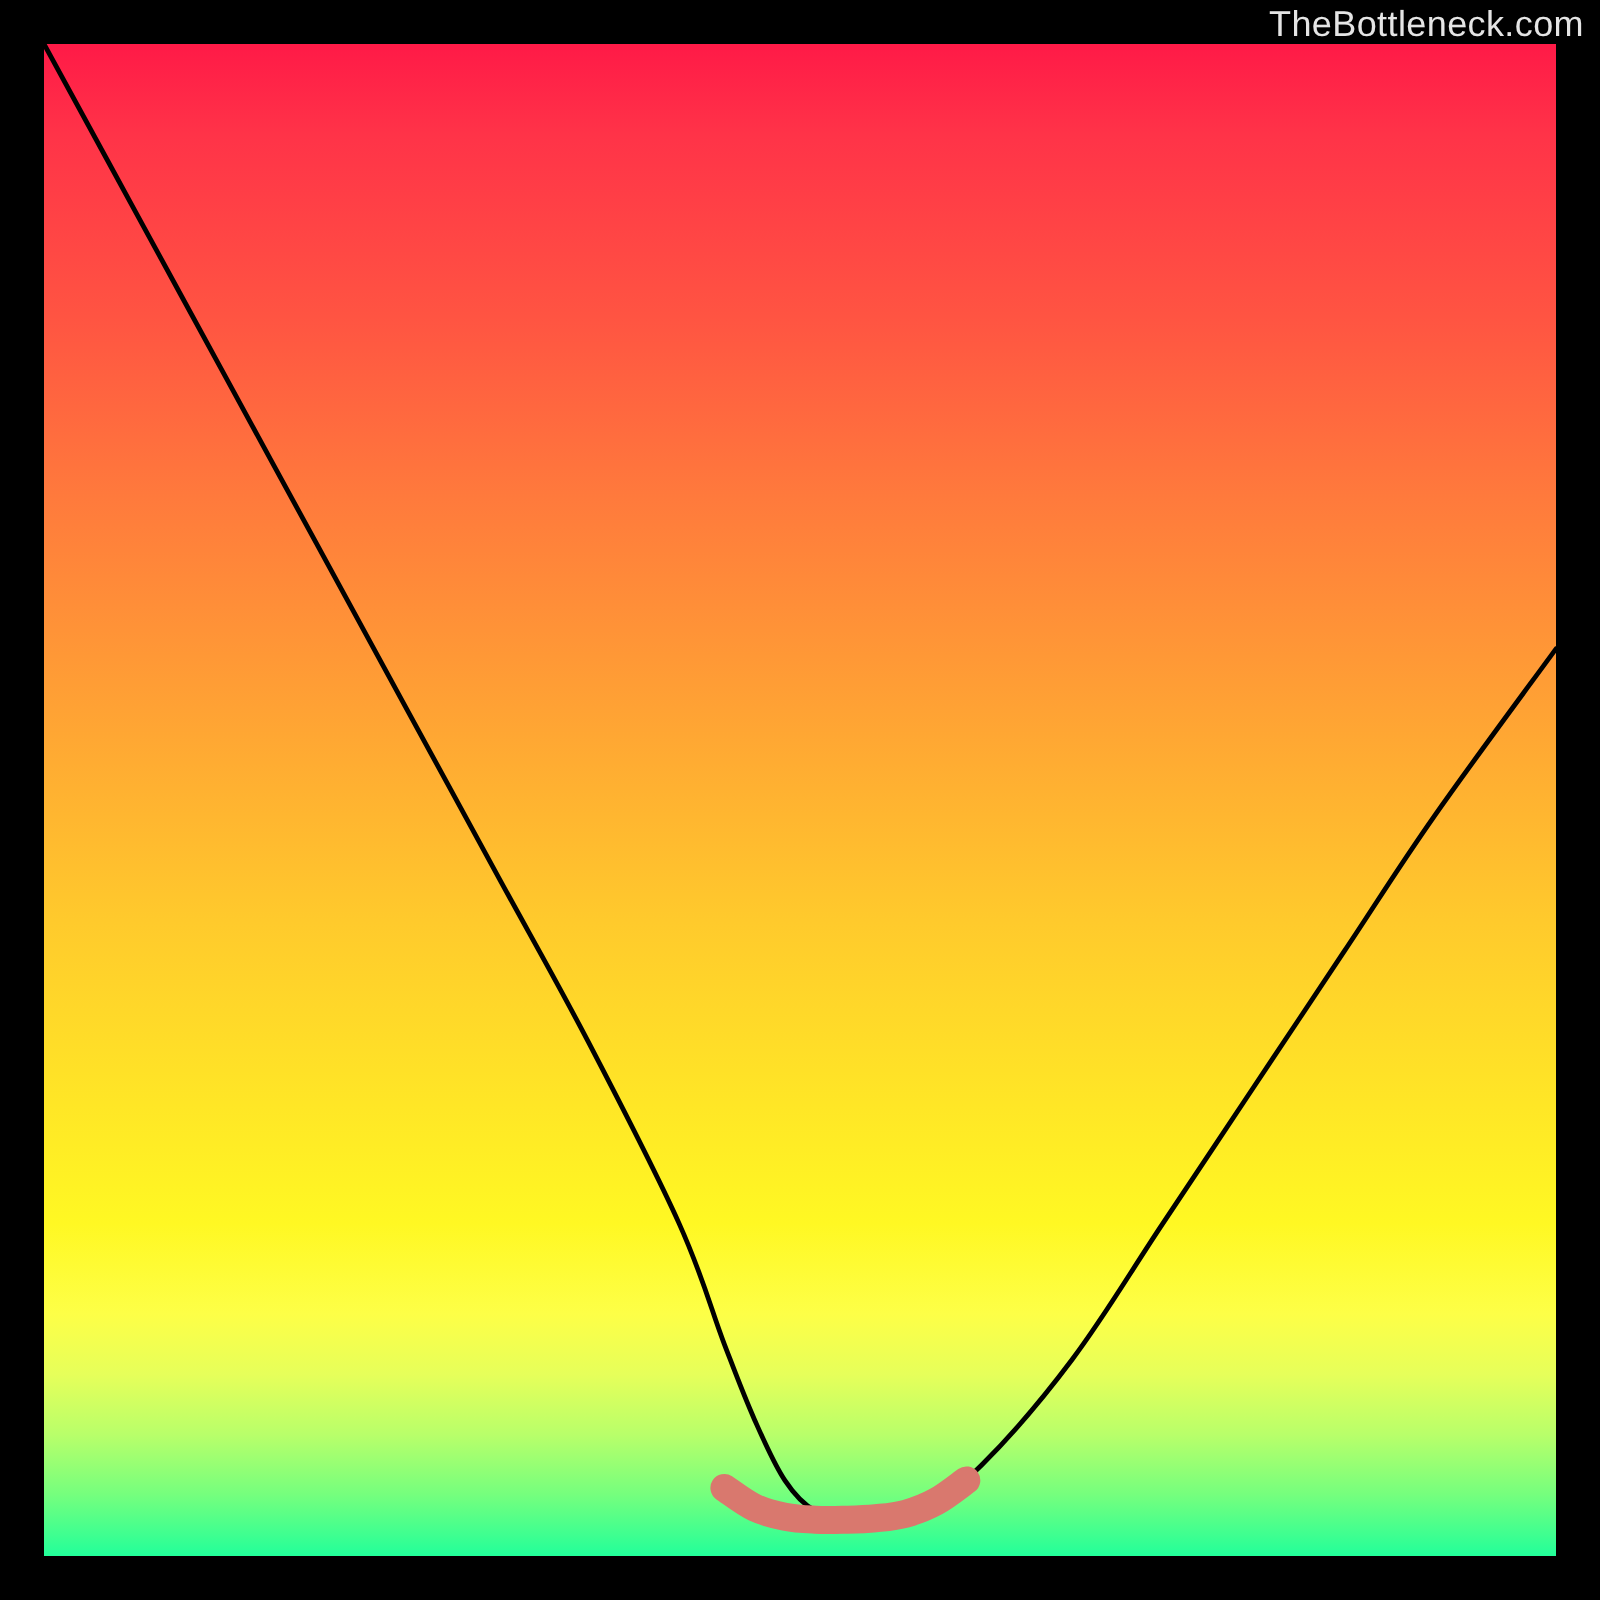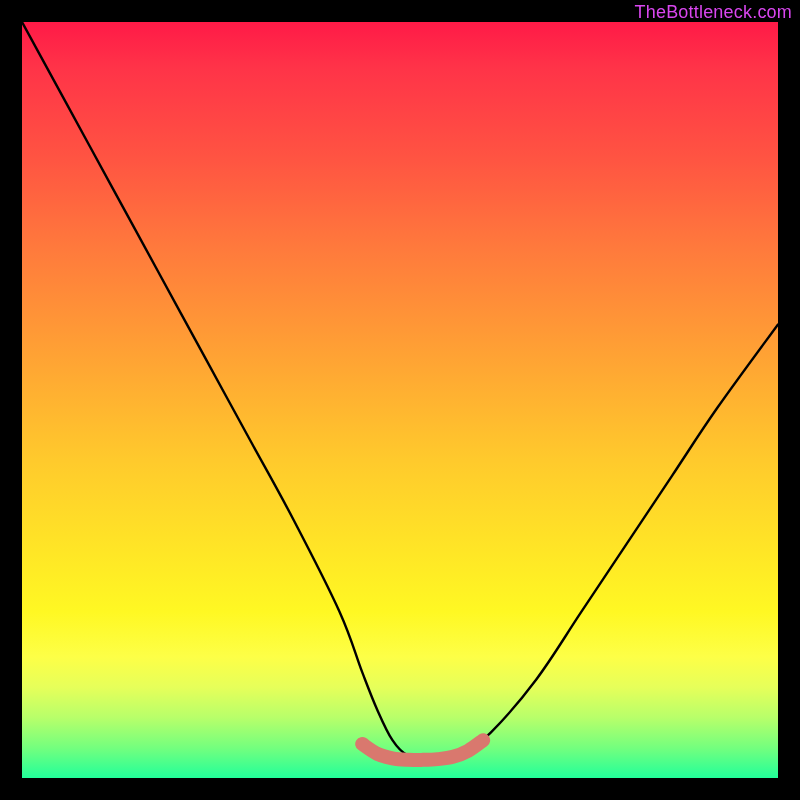--- a/index.html
+++ b/index.html
@@ -46,21 +46,21 @@
     position: absolute;
     left: 0;
     top: 0;
     width: 756px;
     height: 756px;
   }
   .watermark {
     position: absolute;
     top: 2px;
     right: 8px;
-    color: #d946ef;
+    color: #e5e5e5;
     font-size: 18px;
     font-weight: 500;
     letter-spacing: 0.2px;
     user-select: none;
   }
 </style>
 </head>
 <body>
 
 <div class="frame">

